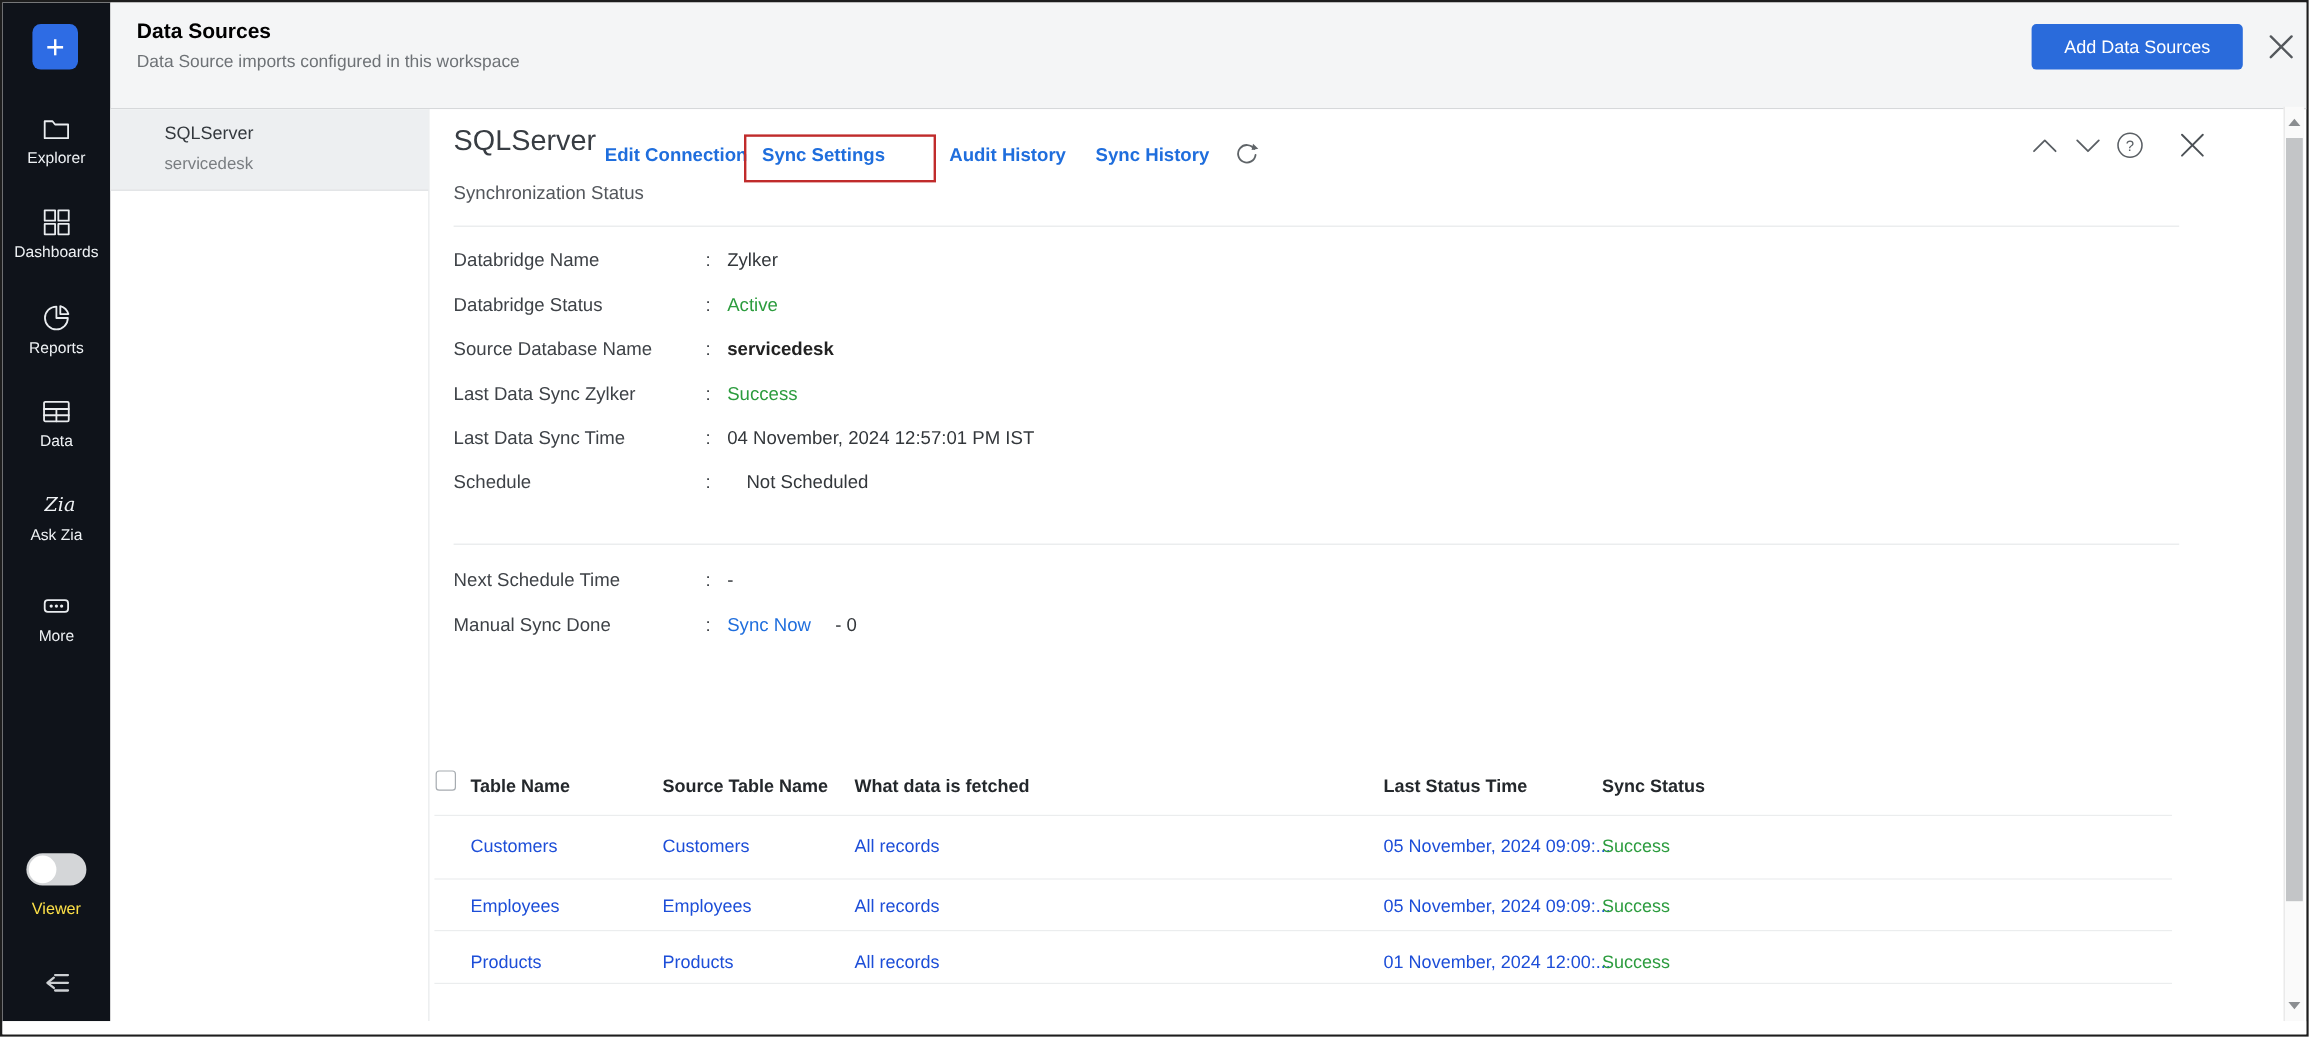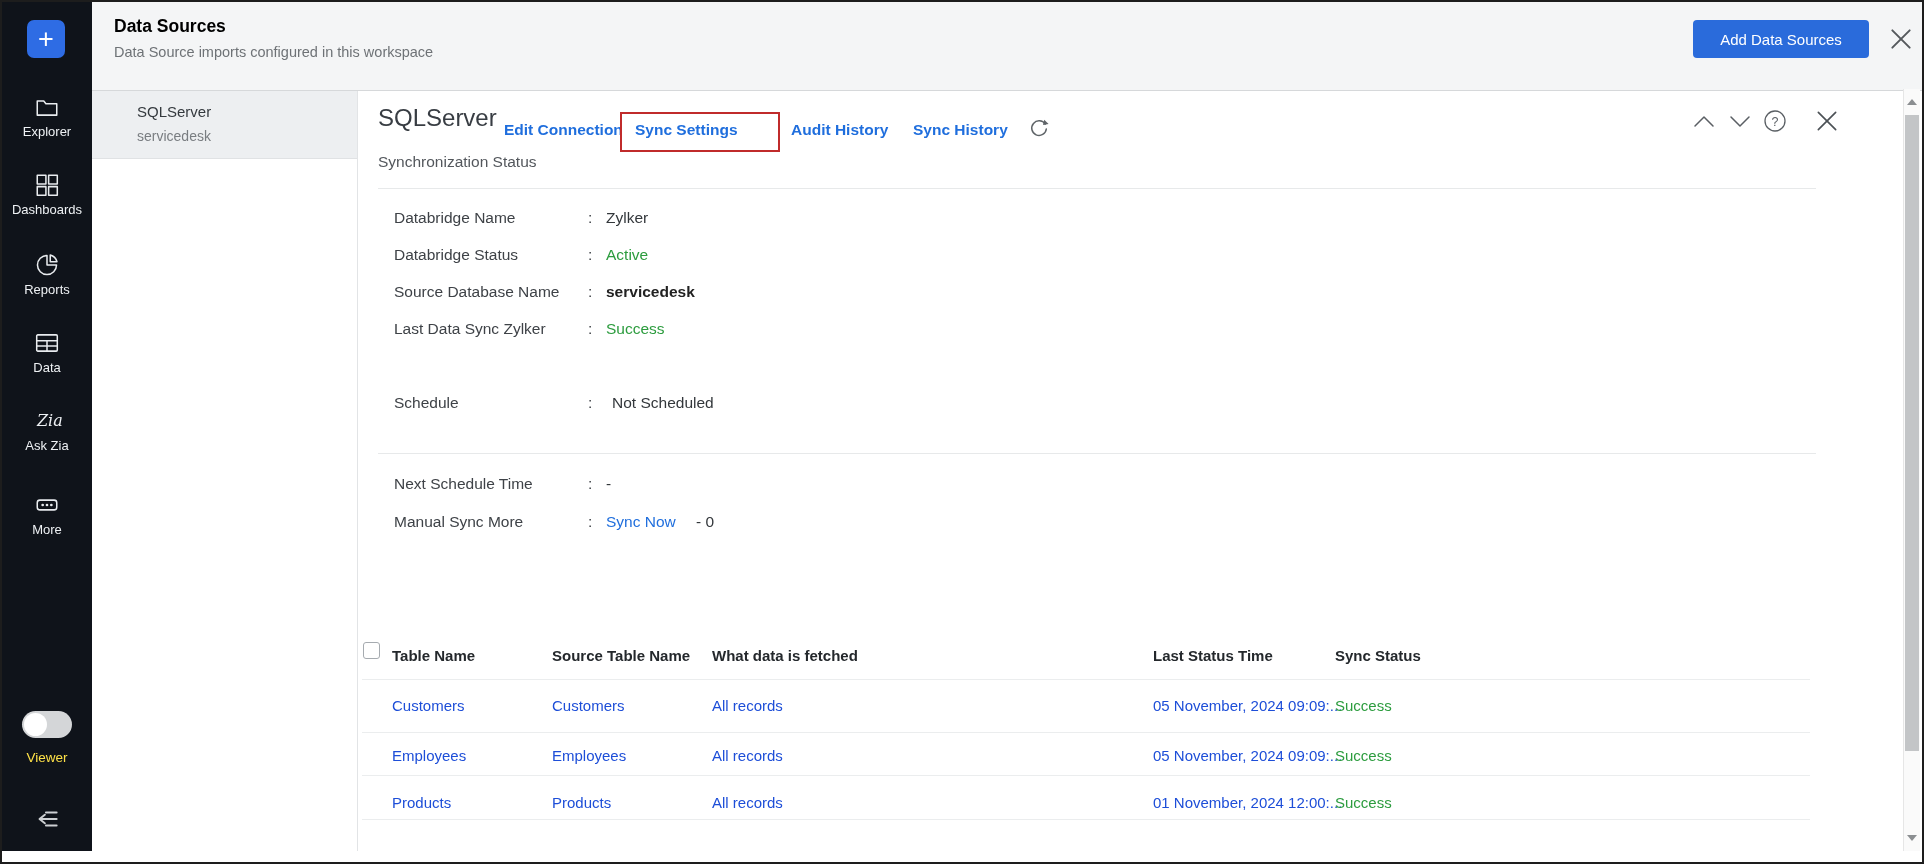--- a/index.html
+++ b/index.html
@@ -36,21 +36,21 @@
   .main { position:absolute; left:356px; top:89px; width:1545px; height:760px; background:#fff; }
   .detail-title { position:absolute; left:20px; top:13px; font-size:24px; font-weight:500; color:#383d43; }
   .action-link { position:absolute; top:30px; font-size:15.5px; color:#1f6edd; cursor:pointer; white-space:nowrap;font-weight:bold; }
   .hl-box { position:absolute; left:262px; top:21px; width:160px; height:40px; border:2px solid #c02b2b; }
   .refresh { position:absolute; left:670px; top:27px; width:22px; height:22px; cursor:pointer; }
   .panel-ctrl { position:absolute; cursor:pointer; }
   .section-title { position:absolute; left:20px; top:62px; font-size:15.5px; color:#53575c; }
   .divider { position:absolute; height:1px; background:#e7e9ea; }
 
   .kv { position:absolute; left:20px; width:1100px; height:20px; font-size:15.5px; color:#3e4247; }
-  .kv .kv-label { position:absolute; left:16px; }
+  .kv .kv-label { position:absolute; left:0; }
   .kv .kv-colon::before { content:":"; }
   .kv .kv-colon { position:absolute; left:210px; color:#3b3f44; }
   .kv .kv-value { position:absolute; left:228px; white-space:nowrap; color:#33373b; }
   .v-green { color:#2c9c3e !important; }
   .v-bold { font-weight:700; color:#222 !important; }
   .kv .kv-link { position:absolute; left:228px; color:#1f6edd; cursor:pointer; }
   .kv .kv-suffix { position:absolute; left:318px; color:#33373b; }
 
   .checkbox { position:absolute; left:5px; top:551px; width:17px; height:17px; border:1.5px solid #a6abb0;
               border-radius:3px; background:#fff; cursor:pointer; }
@@ -231,35 +231,40 @@
     <div class="kv" style="top:192px">
       <span class="kv-label">Source Database Name</span>
         <span class="kv-colon"></span>
       <span class="kv-value v-bold">servicedesk</span>
     </div>
     <div class="kv" style="top:229px">
       <span class="kv-label">Last Data Sync Zylker</span>
         <span class="kv-colon"></span>
       <span class="kv-value v-green">Success</span>
     </div>
+    <div class="kv" style="top:266px">
+      <span class="kv-label">Last Data Sync Time</span>
+        <span class="kv-colon"></span>
+      <span class="kv-value">04 November, 2024 12:57:01 PM IST</span>
+    </div>
     <div class="kv" style="top:303px">
       <span class="kv-label">Schedule</span>
         <span class="kv-colon"></span>
-      <span class="kv-value" style="left:234px">Not Scheduled</span>
+      <span class="kv-value" style="left:244px">Not Scheduled</span>
     </div>
 
     <div class="divider" style="left:20px; top:362px; width:1438px"></div>
 
     <div class="kv" style="top:384px">
       <span class="kv-label">Next Schedule Time</span>
         <span class="kv-colon"></span>
       <span class="kv-value">-</span>
     </div>
     <div class="kv" style="top:422px">
-      <span class="kv-label">Manual Sync More</span>
+      <span class="kv-label">Manual Sync Done</span>
         <span class="kv-colon"></span>
       <span class="kv-link">Sync Now</span>
       <span class="kv-suffix">- 0</span>
     </div>
 
     <span class="checkbox"></span>
     <span class="th" style="left:34px">Table Name</span>
     <span class="th" style="left:194px">Source Table Name</span>
     <span class="th" style="left:354px">What data is fetched</span>
     <span class="th" style="left:795px">Last Status Time</span>

